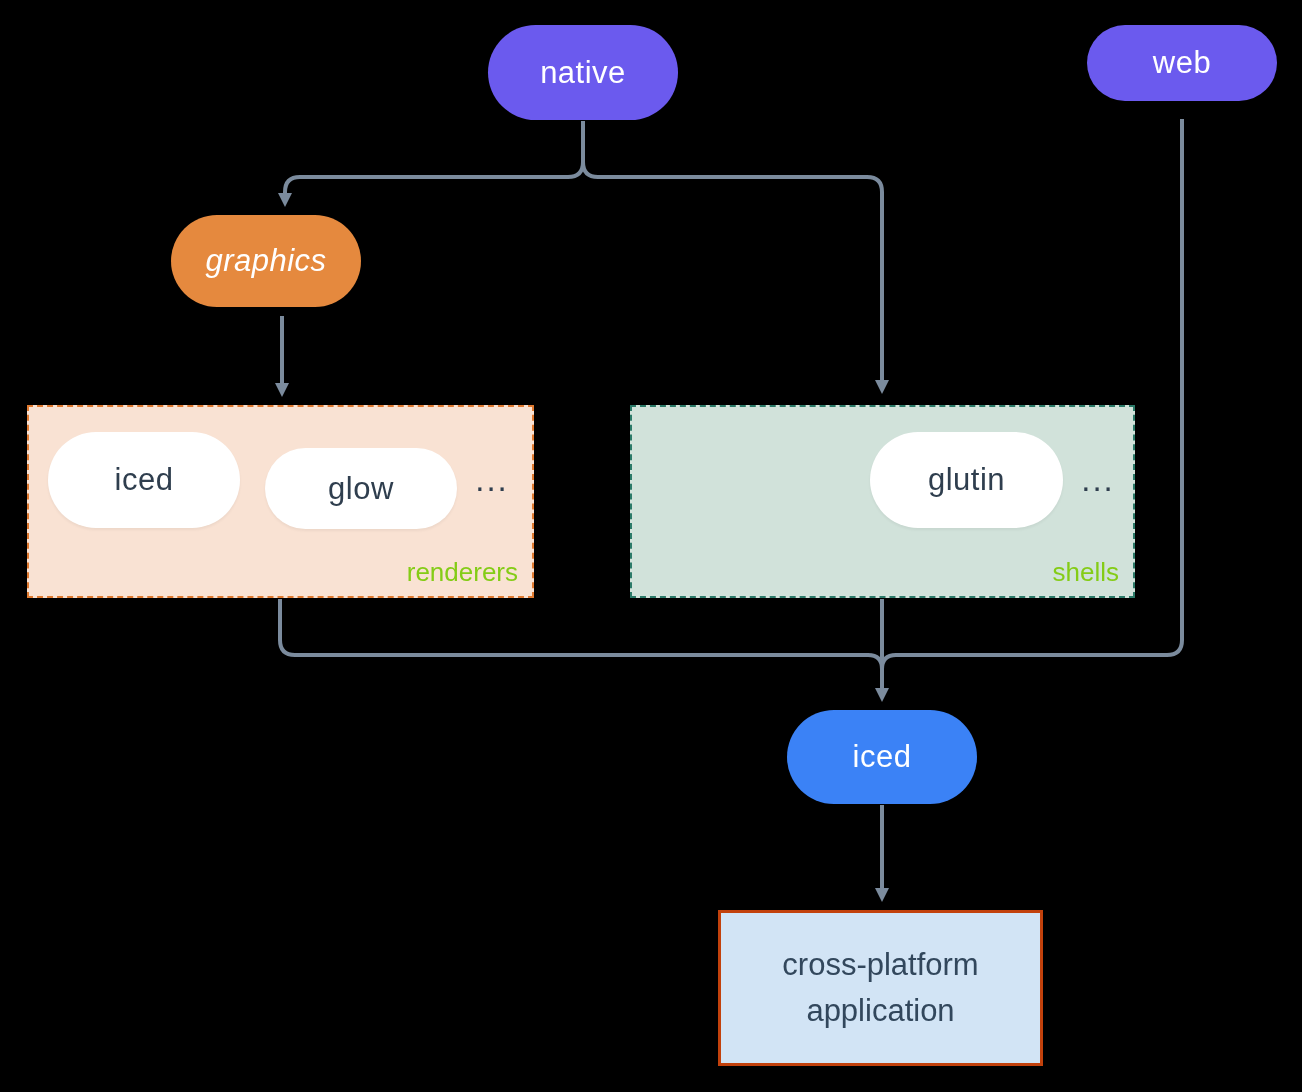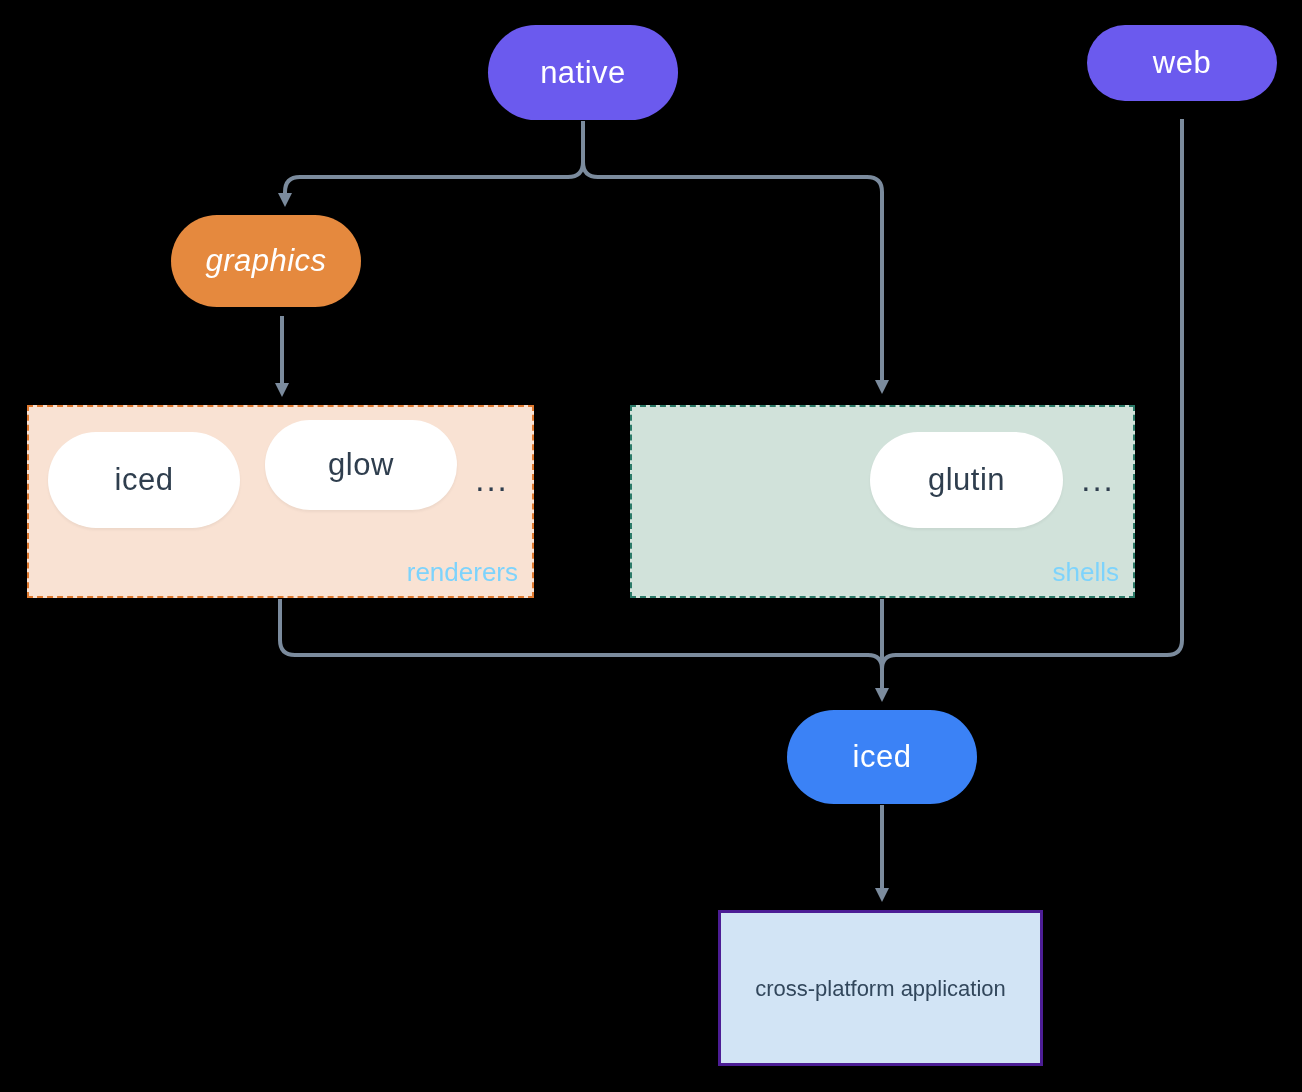--- a/index.html
+++ b/index.html
@@ -12,35 +12,35 @@
     position:absolute;border-radius:999px;display:flex;align-items:center;justify-content:center;
     color:#ffffff;font-size:31px;letter-spacing:0.5px;
   }
   .node-native,.node-web{background:#6b5aee;}
   .node-graphics{background:#e5893e;}
   .node-iced{background:#3b82f6;}
   .white-pill{background:#ffffff;color:#2f3e4e;box-shadow:0 2px 3px rgba(0,0,0,0.05);}
   .group-box{position:absolute;border:2px dashed;box-sizing:border-box;}
   .group-renderers{background:#f9e2d3;border-color:#e07a30;}
   .group-shells{background:#d1e2da;border-color:#2b7a68;}
-  .group-label{position:absolute;right:16px;bottom:10px;font-size:26px;color:#7dd3fc;}
+  .group-label{position:absolute;right:16px;bottom:10px;font-size:26px;color:#84cc16;}
   .ellipsis{position:absolute;font-size:33px;color:#2f3e4e;display:flex;align-items:center;justify-content:center;letter-spacing:2px;}
   .app-box{
-    position:absolute;box-sizing:border-box;background:#d2e4f5;border:3px solid #4c1d95;
+    position:absolute;box-sizing:border-box;background:#d2e4f5;border:3px solid #c2410c;
     display:flex;align-items:center;justify-content:center;text-align:center;
-    color:#32475c;font-size:22px;line-height:1.5;padding:0 12px;
+    color:#32475c;font-size:31px;line-height:1.5;padding:0 12px;
   }
   
   #native{left:488px;top:25px;width:190px;height:95px;}
   #web{left:1087px;top:25px;width:190px;height:76px;}
   #graphics{left:171px;top:215px;width:190px;height:92px;font-style:italic;}
   #renderers{left:27px;top:405px;width:507px;height:193px;}
   #shells{left:630px;top:405px;width:505px;height:193px;}
   #wgpu{left:48px;top:432px;width:192px;height:96px;}
-  #glow{left:265px;top:420px;width:192px;height:90px;}
+  #glow{left:265px;top:448px;width:192px;height:81px;}
   #winit{left:652px;top:432px;width:193px;height:96px;}
   #glutin{left:870px;top:432px;width:193px;height:96px;}
   #dots-renderers{left:462px;top:440px;width:60px;height:80px;}
   #dots-shells{left:1068px;top:440px;width:60px;height:80px;}
   #iced{left:787px;top:710px;width:190px;height:94px;}
   #application{left:718px;top:910px;width:325px;height:156px;}
 </style>
 </head>
 <body>
 

